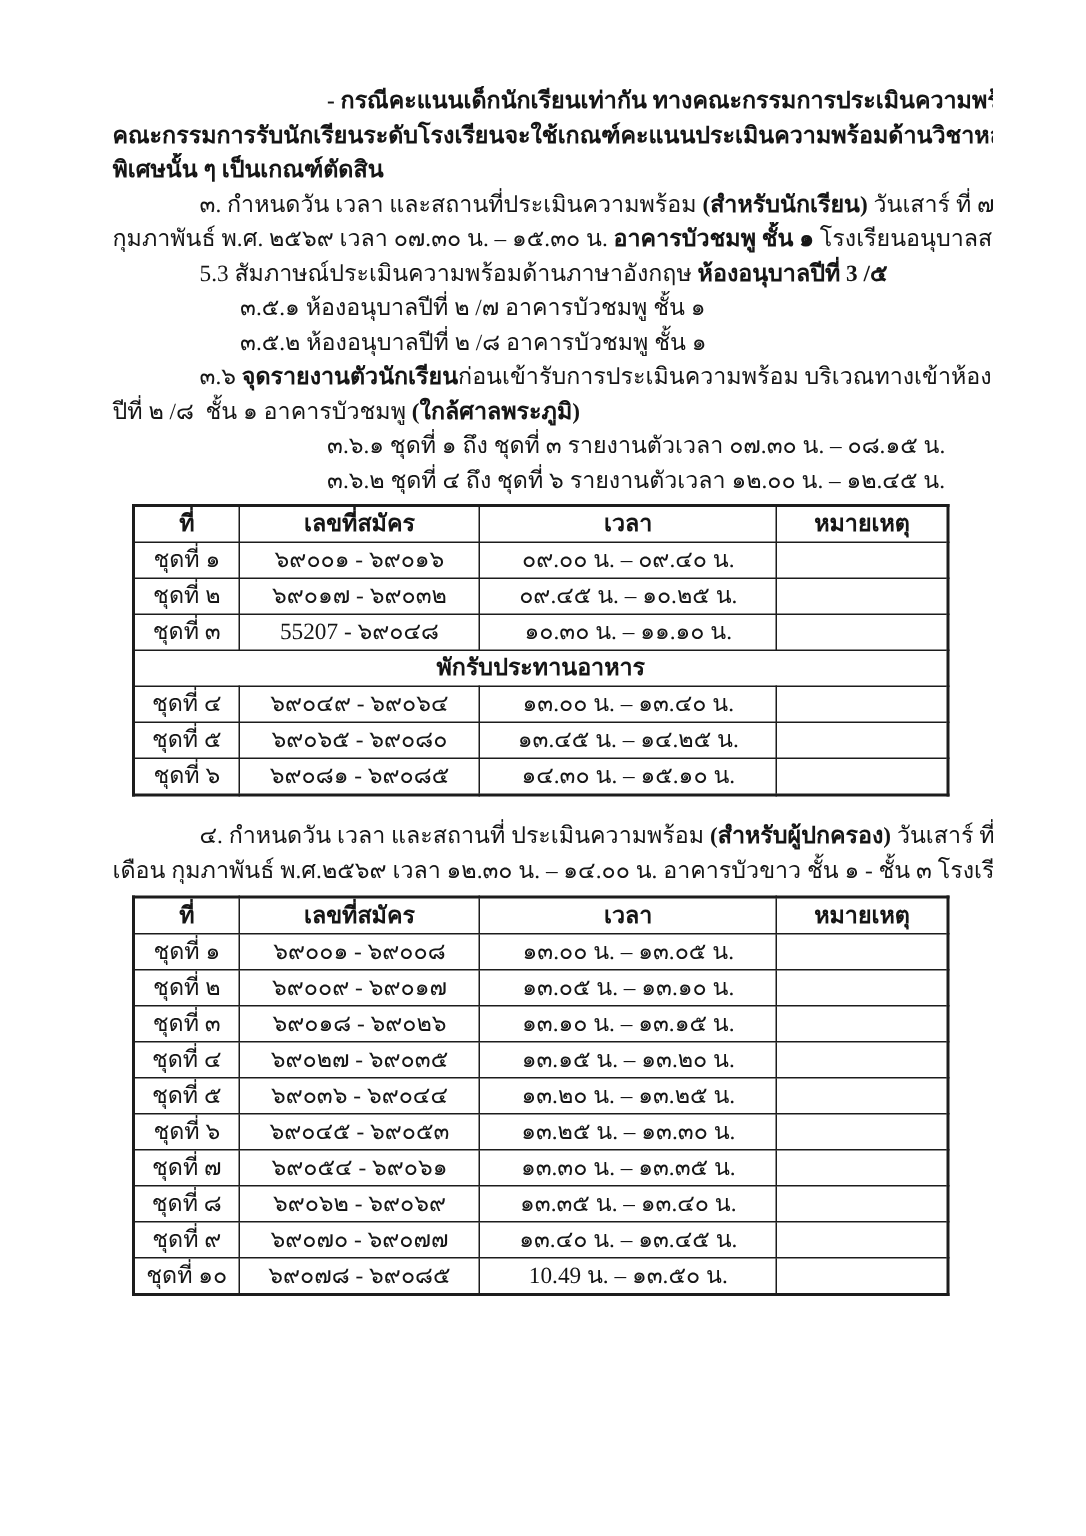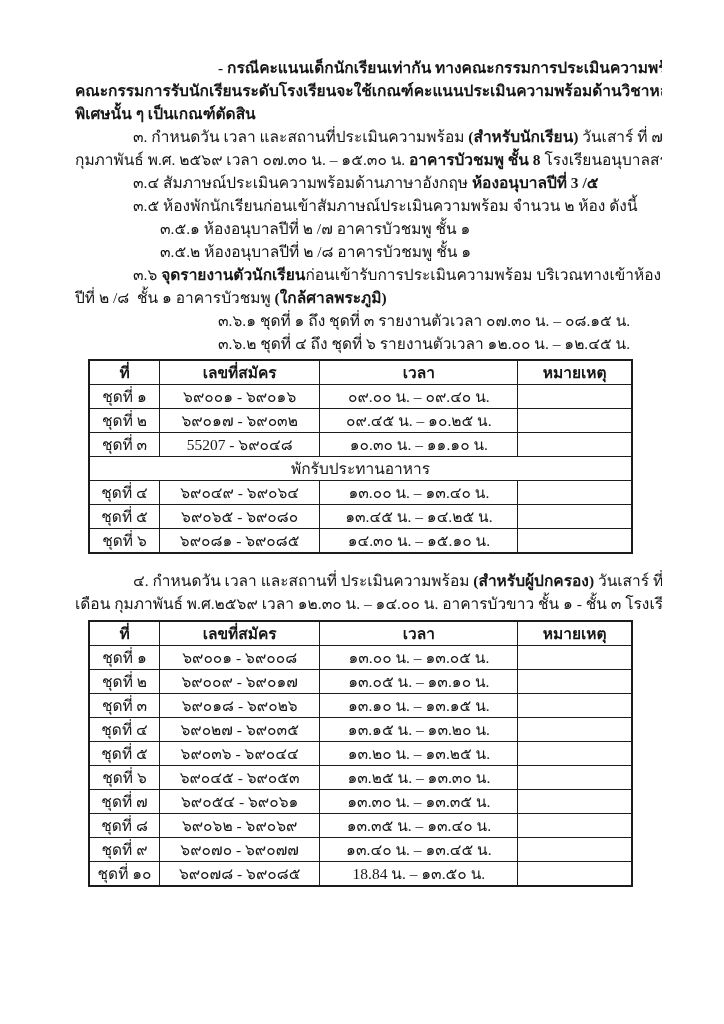--- a/index.html
+++ b/index.html
@@ -21,39 +21,38 @@
     border:2px solid #1c1c1c;
   }
   table.sched th, table.sched td{
     border:1px solid #1c1c1c;
     text-align:center;vertical-align:middle;
     height:23px;line-height:21px;
     padding:0 4px;overflow:hidden;
     font-size:15.5px;font-weight:normal;
   }
   table.sched th{font-weight:bold;}
-  table.sched td.span-cell{font-weight:normal;}
+  table.sched td.span-cell{font-weight:bold;}
   col.c0{width:13%;} col.c1{width:29.5%;} col.c2{width:36.5%;} col.c3{width:21%;}
   .tbl1{margin-top:4px;margin-bottom:15px;}
   .tbl2{margin-top:5px;}
 </style>
 </head>
 <body>
 
 <div class="page">
   <div class="doc">
 
     <div>
         <div class="line ind3"><span class="b">- กรณีคะแนนเด็กนักเรียนเท่ากัน ทางคณะกรรมการประเมินความพร้อมและ</span></div>
         <div class="line ind0"><span class="b">คณะกรรมการรับนักเรียนระดับโรงเรียนจะใช้เกณฑ์คะแนนประเมินความพร้อมด้านวิชาหลักของห้องเรียน</span></div>
         <div class="line ind0"><span class="b">พิเศษนั้น ๆ เป็นเกณฑ์ตัดสิน</span></div>
         <div class="line ind1"><span>๓. กำหนดวัน เวลา และสถานที่ประเมินความพร้อม </span><span class="b">(สำหรับนักเรียน)</span><span> วันเสาร์ ที่ ๗ เดือน</span></div>
-        <div class="line ind0"><span>กุมภาพันธ์ พ.ศ. ๒๕๖๙ เวลา ๐๗.๓๐ น. – ๑๕.๓๐ น. </span><span class="b">อาคารบัวชมพู ชั้น 8</span><span> โรงเรียนอนุบาลสระบุรี ดังนี้</span></div>
-        <div class="line ind1"><span>๓.๔ สัมภาษณ์ประเมินความพร้อมด้านภาษาอังกฤษ </span><span class="b">ห้องอนุบาลปีที่ 3 /๕</span></div>
-        <div class="line ind1"><span>๓.๕ ห้องพักนักเรียนก่อนเข้าสัมภาษณ์ประเมินความพร้อม จำนวน ๒ ห้อง ดังนี้</span></div>
+        <div class="line ind0"><span>กุมภาพันธ์ พ.ศ. ๒๕๖๙ เวลา ๐๗.๓๐ น. – ๑๕.๓๐ น. </span><span class="b">อาคารบัวชมพู ชั้น ๑</span><span> โรงเรียนอนุบาลสระบุรี ดังนี้</span></div>
+        <div class="line ind1"><span>5.3 สัมภาษณ์ประเมินความพร้อมด้านภาษาอังกฤษ </span><span class="b">ห้องอนุบาลปีที่ 3 /๕</span></div>
         <div class="line ind2"><span>๓.๕.๑ ห้องอนุบาลปีที่ ๒ /๗ อาคารบัวชมพู ชั้น ๑</span></div>
         <div class="line ind2"><span>๓.๕.๒ ห้องอนุบาลปีที่ ๒ /๘ อาคารบัวชมพู ชั้น ๑</span></div>
         <div class="line ind1"><span>๓.๖ </span><span class="b">จุดรายงานตัวนักเรียน</span><span>ก่อนเข้ารับการประเมินความพร้อม บริเวณทางเข้าห้องอนุบาล</span></div>
         <div class="line ind0"><span>ปีที่ ๒ /๘  ชั้น ๑ อาคารบัวชมพู </span><span class="b">(ใกล้ศาลพระภูมิ)</span></div>
         <div class="line ind3"><span>๓.๖.๑ ชุดที่ ๑ ถึง ชุดที่ ๓ รายงานตัวเวลา ๐๗.๓๐ น. – ๐๘.๑๕ น.</span></div>
         <div class="line ind3"><span>๓.๖.๒ ชุดที่ ๔ ถึง ชุดที่ ๖ รายงานตัวเวลา ๑๒.๐๐ น. – ๑๒.๔๕ น.</span></div>
       </div>
 
     <table class="sched tbl1">
       <colgroup>
@@ -184,20 +183,20 @@
           </tr>
           <tr>
             <td>ชุดที่ ๙</td>
             <td>๖๙๐๗๐ - ๖๙๐๗๗</td>
             <td>๑๓.๔๐ น. – ๑๓.๔๕ น.</td>
             <td></td>
           </tr>
           <tr>
             <td>ชุดที่ ๑๐</td>
             <td>๖๙๐๗๘ - ๖๙๐๘๕</td>
-            <td>18.84 น. – ๑๓.๕๐ น.</td>
+            <td>10.49 น. – ๑๓.๕๐ น.</td>
             <td></td>
           </tr>
         </tbody>
       </table>
 
   </div>
 </div>
 
 </body></html>

